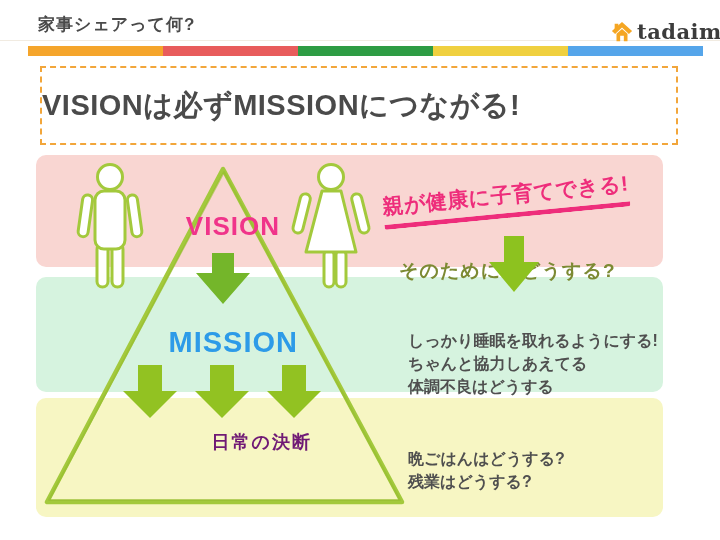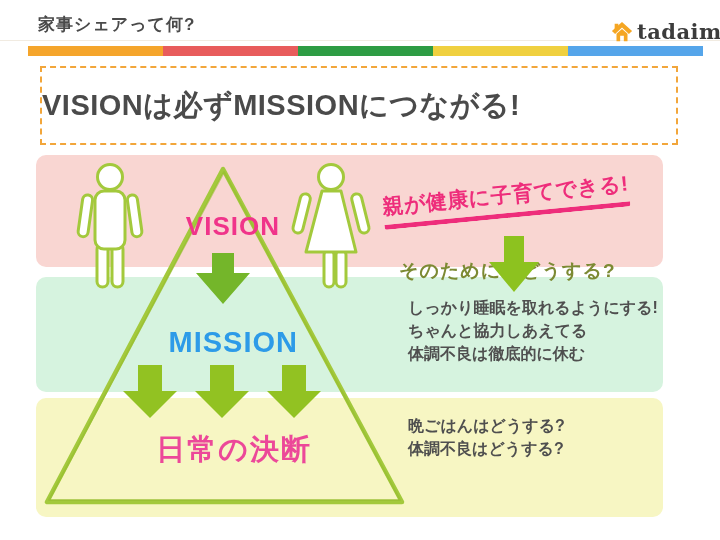--- a/index.html
+++ b/index.html
@@ -29,34 +29,34 @@
   .band-vision{top:155px;height:112px;background:#f9d6d2;}
   .band-mission{top:277px;height:115px;background:#d6f3df;}
   .band-daily{top:398px;height:119px;background:#f7f6c3;}
   
   .overlay{position:absolute;left:0;top:0;z-index:2;pointer-events:none;}
   .tri{mix-blend-mode:multiply;}
   
   .level-label{position:absolute;font-weight:800;text-align:right;z-index:3;}
   .label-vision{left:166px;top:211px;width:114px;font-size:26px;color:#f0348a;letter-spacing:1px;}
   .label-mission{left:146px;top:326px;width:152px;font-size:29px;color:#2d9be8;letter-spacing:1px;}
-  .label-daily{left:134px;top:430px;width:178px;font-size:29px;color:#ec4899;letter-spacing:2px;}
+  .label-daily{left:134px;top:430px;width:178px;font-size:18px;color:#701a75;letter-spacing:2px;}
   
   .vision-goal{
     position:absolute;left:383px;top:193px;white-space:nowrap;z-index:3;
     font-size:21px;font-weight:800;color:#ee2d7b;letter-spacing:0.5px;
     transform:rotate(-5.5deg);transform-origin:left center;
     padding-bottom:4px;border-bottom:5px solid #ee2d7b;border-radius:3px;
   }
   .vision-question{
     position:absolute;left:399px;top:258px;z-index:1;white-space:nowrap;
     font-size:19px;font-weight:800;color:#7c8a33;letter-spacing:1px;
   }
   .item-list{position:absolute;left:408px;z-index:3;font-size:16px;font-weight:bold;
-    color:#4f4f4f;line-height:23px;white-space:nowrap;}
+    color:#4f4f4f;line-height:23px;white-space:nowrap;margin-top:33px;}
   .mission-list{top:296px;}
   .daily-list{top:414px;}
 </style>
 </head>
 <body>
 
 <div class="slide-title">家事シェアって何?</div>
 <div class="title-rule"></div>
 <div class="color-bar">
   <span style="background:#F5A52B"></span>
@@ -120,19 +120,19 @@
 
 <div class="level-label label-vision">VISION</div>
 <div class="level-label label-mission">MISSION</div>
 <div class="level-label label-daily">日常の決断</div>
 
 <div class="vision-goal">親が健康に子育てできる!</div>
 
 <div class="item-list mission-list">
   <div>しっかり睡眠を取れるようにする!</div>
   <div>ちゃんと協力しあえてる</div>
-  <div>体調不良は徹底的に休む</div>
+  <div>体調不良はどうする</div>
 </div>
 
 <div class="item-list daily-list">
   <div>晩ごはんはどうする?</div>
-  <div>体調不良はどうする?</div>
+  <div>残業はどうする?</div>
 </div>
 
 </body></html>

